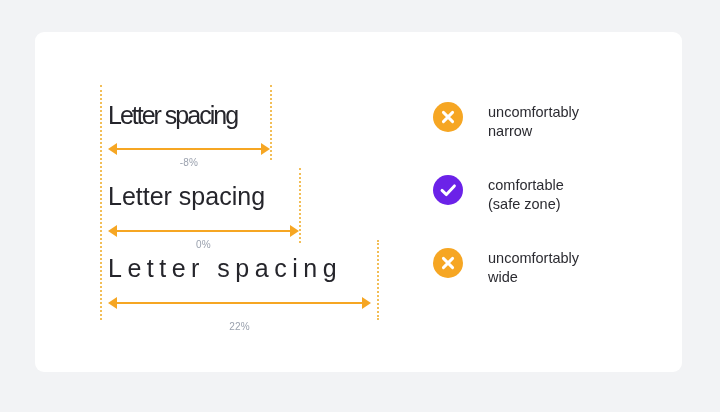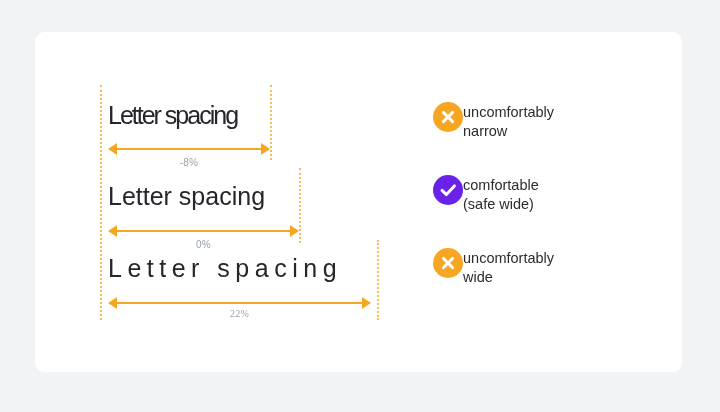--- a/index.html
+++ b/index.html
@@ -109,21 +109,21 @@
   .legend {
     position: absolute;
     left: 398px;
     top: 70px;
     width: 240px;
   }
   .legend-item {
     position: absolute;
     display: flex;
     align-items: flex-start;
-    gap: 0;
+    gap: 25px;
   }
   .badge {
     flex: 0 0 auto;
     width: 30px;
     height: 30px;
     border-radius: 50%;
     position: relative;
   }
   .badge svg {
     position: absolute;
@@ -172,21 +172,21 @@
       </div>
 
       <div class="row" style="top:208px; width:380px; height:80px;">
         <div class="guide" style="left:342px; top:0px; height:80px;"></div>
         <div class="sample s3" style="left:73px; top:14px;">Letter spacing</div>
         <div class="measure" style="left:73px; top:57px; width:263px;">
           <div class="head left"></div>
           <div class="bar"></div>
           <div class="head right"></div>
         </div>
-        <div class="pct" style="left:73px; top:68px; width:263px;font-family:Liberation Serif, serif;">22%</div>
+        <div class="pct" style="left:73px; top:81px; width:263px;">22%</div>
       </div>
 
     </div>
 
     <div class="legend">
 
       <div class="legend-item" style="top:0px;">
         <span class="badge" style="background:#f6a623;">
           <svg width="30" height="30" viewBox="0 0 30 30" aria-hidden="true">
             <path d="M10.4 10.4 L19.6 19.6 M19.6 10.4 L10.4 19.6" stroke="#ffffff" stroke-width="2.9" stroke-linecap="round"></path>
@@ -196,21 +196,21 @@
 narrow</span>
       </div>
 
       <div class="legend-item" style="top:73px;">
         <span class="badge" style="background:#6b22e8;">
           <svg width="30" height="30" viewBox="0 0 30 30" aria-hidden="true">
             <path d="M9 15.4 L13.4 19.6 L21.4 10.9" fill="none" stroke="#ffffff" stroke-width="2.9" stroke-linecap="round" stroke-linejoin="round"></path>
           </svg>
         </span>
         <span class="legend-text">comfortable
-(safe wide)</span>
+(safe zone)</span>
       </div>
 
       <div class="legend-item" style="top:146px;">
         <span class="badge" style="background:#f6a623;">
           <svg width="30" height="30" viewBox="0 0 30 30" aria-hidden="true">
             <path d="M10.4 10.4 L19.6 19.6 M19.6 10.4 L10.4 19.6" stroke="#ffffff" stroke-width="2.9" stroke-linecap="round"></path>
           </svg>
         </span>
         <span class="legend-text">uncomfortably
 wide</span>

